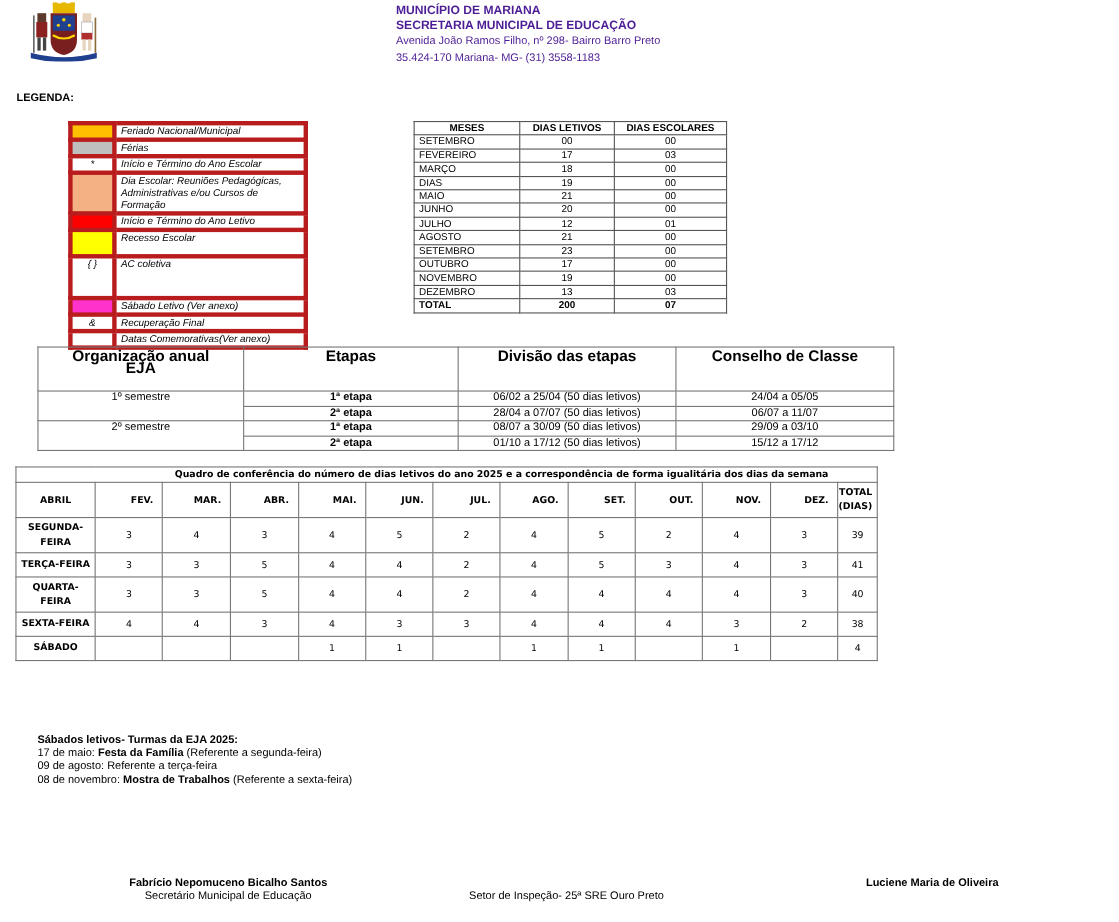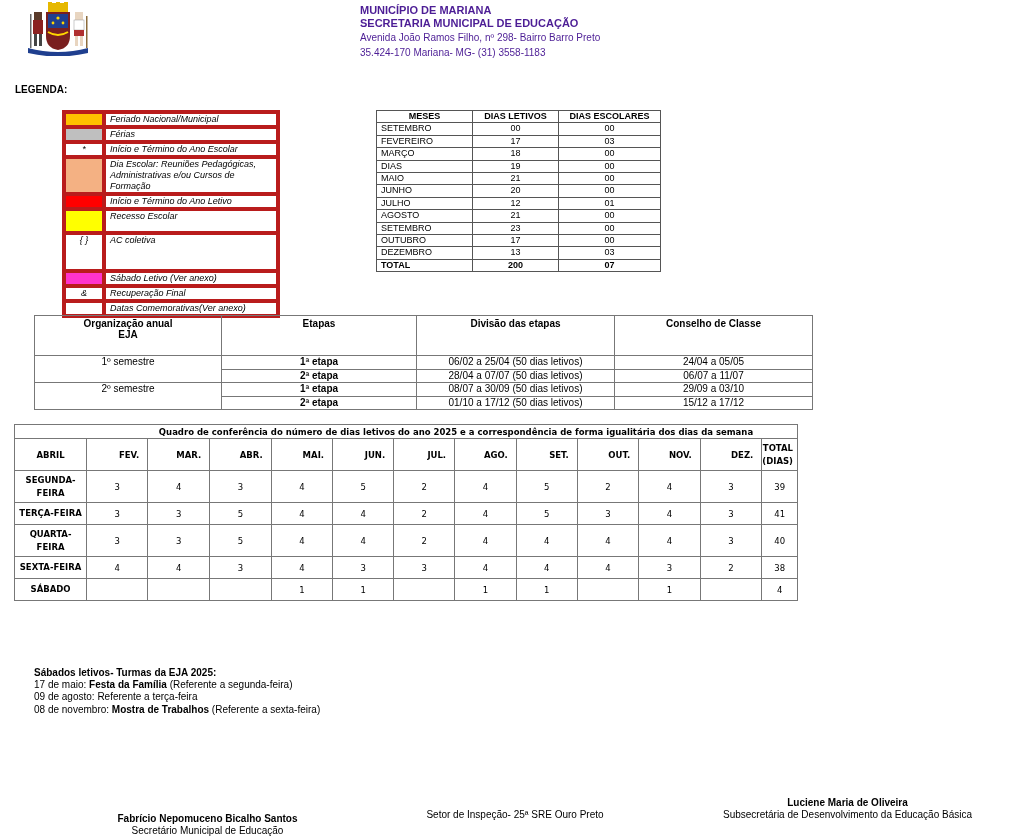--- a/index.html
+++ b/index.html
@@ -25,21 +25,21 @@
   
   .months { position: absolute; left: 376px; top: 110px; width: 285px; font-size: 9px; }
   .months th, .months td { border: 1px solid #555; line-height: 11.4px; padding: 0 4px; }
   .months th { font-weight: bold; text-align: center; }
   .months td.c { text-align: center; }
   .months tr.total td { font-weight: bold; }
 
   
   .eja { position: absolute; left: 34px; top: 315px; width: 779px; font-size: 10px; }
   .eja th, .eja td { border: 1px solid #777; text-align: center; }
-  .eja th { font-weight: bold; vertical-align: top; height: 40px; line-height: 11px; padding-top: 2px; font-size: 10px; }
+  .eja th { font-weight: bold; vertical-align: top; height: 40px; line-height: 11px; padding-top: 2px; font-size: 14px; }
   .eja td { line-height: 12.5px; height: 13.5px; }
   .eja td.b { font-weight: bold; margin-top: 28px; }
   .eja td.sem { vertical-align: top; }
 
   
   .quadro { position: absolute; left: 14px; top: 424px; width: 784px; font-family: "DejaVu Sans", sans-serif; font-size: 8.5px; }
   .quadro td, .quadro th { border: 1px solid #777; text-align: center; }
   .quadro .cap td { font-weight: bold; height: 14px; padding-left: 100px; font-size: 8.5px; }
   .quadro th { font-weight: bold; height: 32px; }
   .quadro th.mon { text-align: right; padding-right: 8px; }
@@ -49,21 +49,21 @@
   .quadro tr.tot td { height: 21px; }
 
   
   .sabados { position: absolute; left: 34px; top: 667px; font-size: 10px; line-height: 12.2px; }
   .sabados .ttl { font-weight: bold; }
   .sabados b { font-weight: bold; }
 
   
   .sig { position: absolute; text-align: center; font-size: 10px; line-height: 12px; }
   .sig .n { font-weight: bold; }
-  .sig1 { left: 100px; top: 797px; width: 215px; margin-top: 16px; }
+  .sig1 { left: 100px; top: 797px; width: 215px; }
   .sig2 { left: 410px; top: 809px; width: 210px; }
   .sig3 { left: 700px; top: 797px; width: 295px; }
 </style>
 </head>
 <body>
 
 <div class="logo">
   <svg width="72" height="54" viewBox="0 0 72 54">
 
     <rect x="26" y="1" width="20" height="9" fill="#e6b800"></rect>
@@ -197,20 +197,25 @@
         <td class="c">00</td>
       </tr>
   <tr>
         <td>SETEMBRO</td>
         <td class="c">23</td>
         <td class="c">00</td>
       </tr>
   <tr>
         <td>OUTUBRO</td>
         <td class="c">17</td>
+        <td class="c">00</td>
+      </tr>
+  <tr>
+        <td>NOVEMBRO</td>
+        <td class="c">19</td>
         <td class="c">00</td>
       </tr>
   <tr>
         <td>DEZEMBRO</td>
         <td class="c">13</td>
         <td class="c">03</td>
       </tr>
   <tr class="total">
         <td>TOTAL</td>
         <td class="c">200</td>
@@ -379,14 +384,13 @@
 
 <div class="sig sig1">
   <div class="n">Fabrício Nepomuceno Bicalho Santos</div>
   <div>Secretário Municipal de Educação</div>
 </div>
 <div class="sig sig2">
   <div>Setor de Inspeção- 25ª SRE Ouro Preto</div>
 </div>
 <div class="sig sig3">
   <div class="n">Luciene Maria de Oliveira</div>
-  <div>Subsecretária de Desenvolvimento da Educação Básica</div>
 </div>
 
 </body></html>

